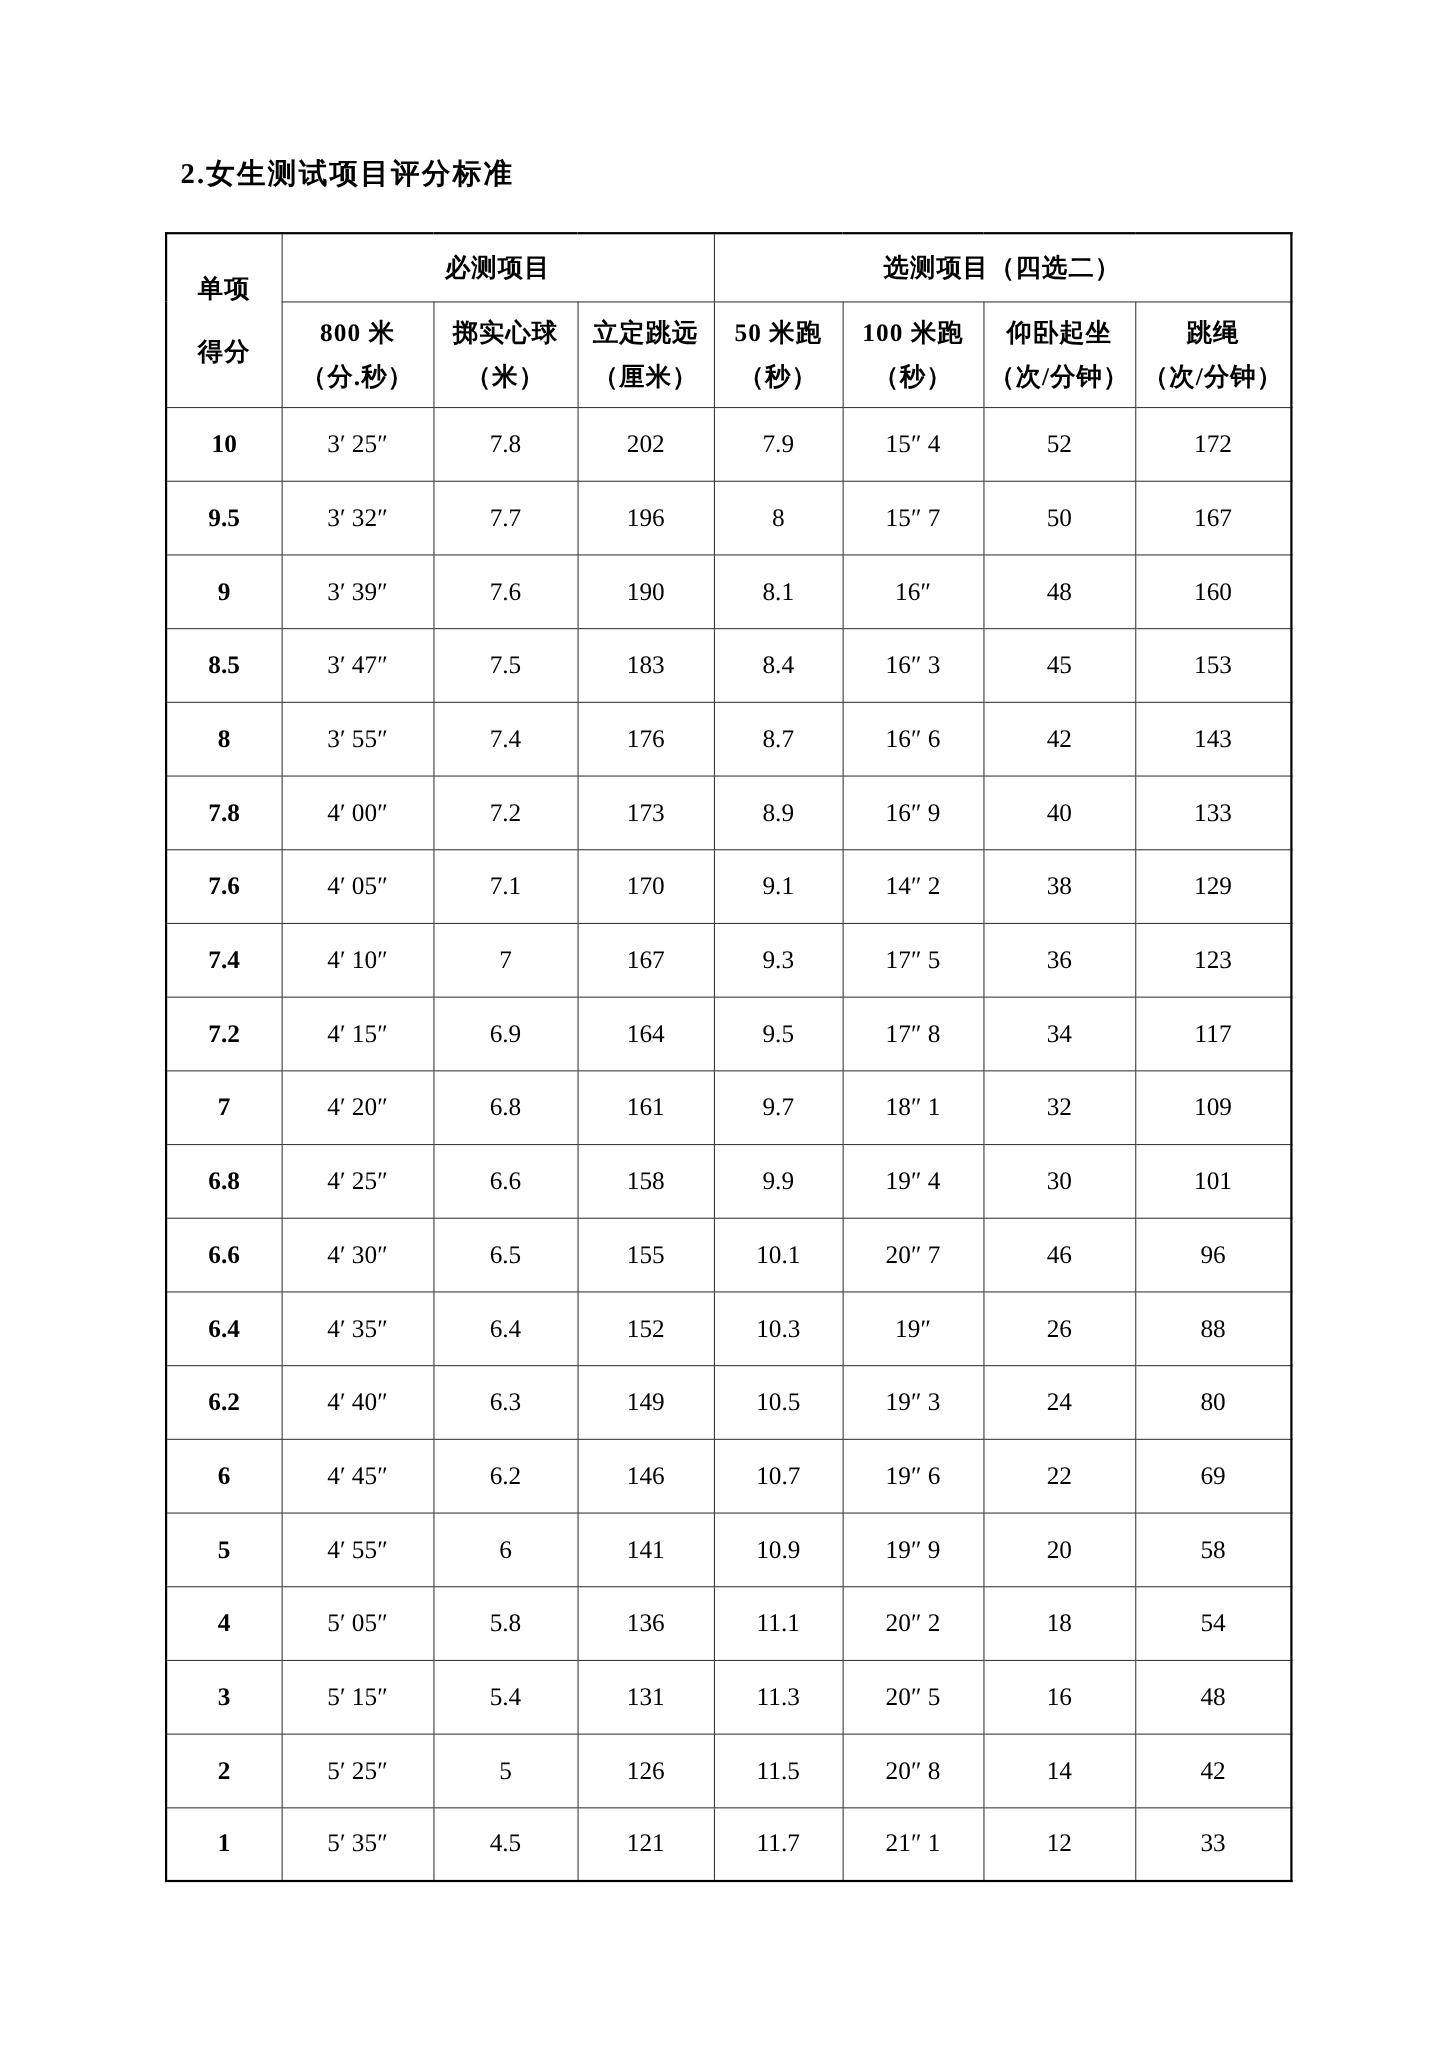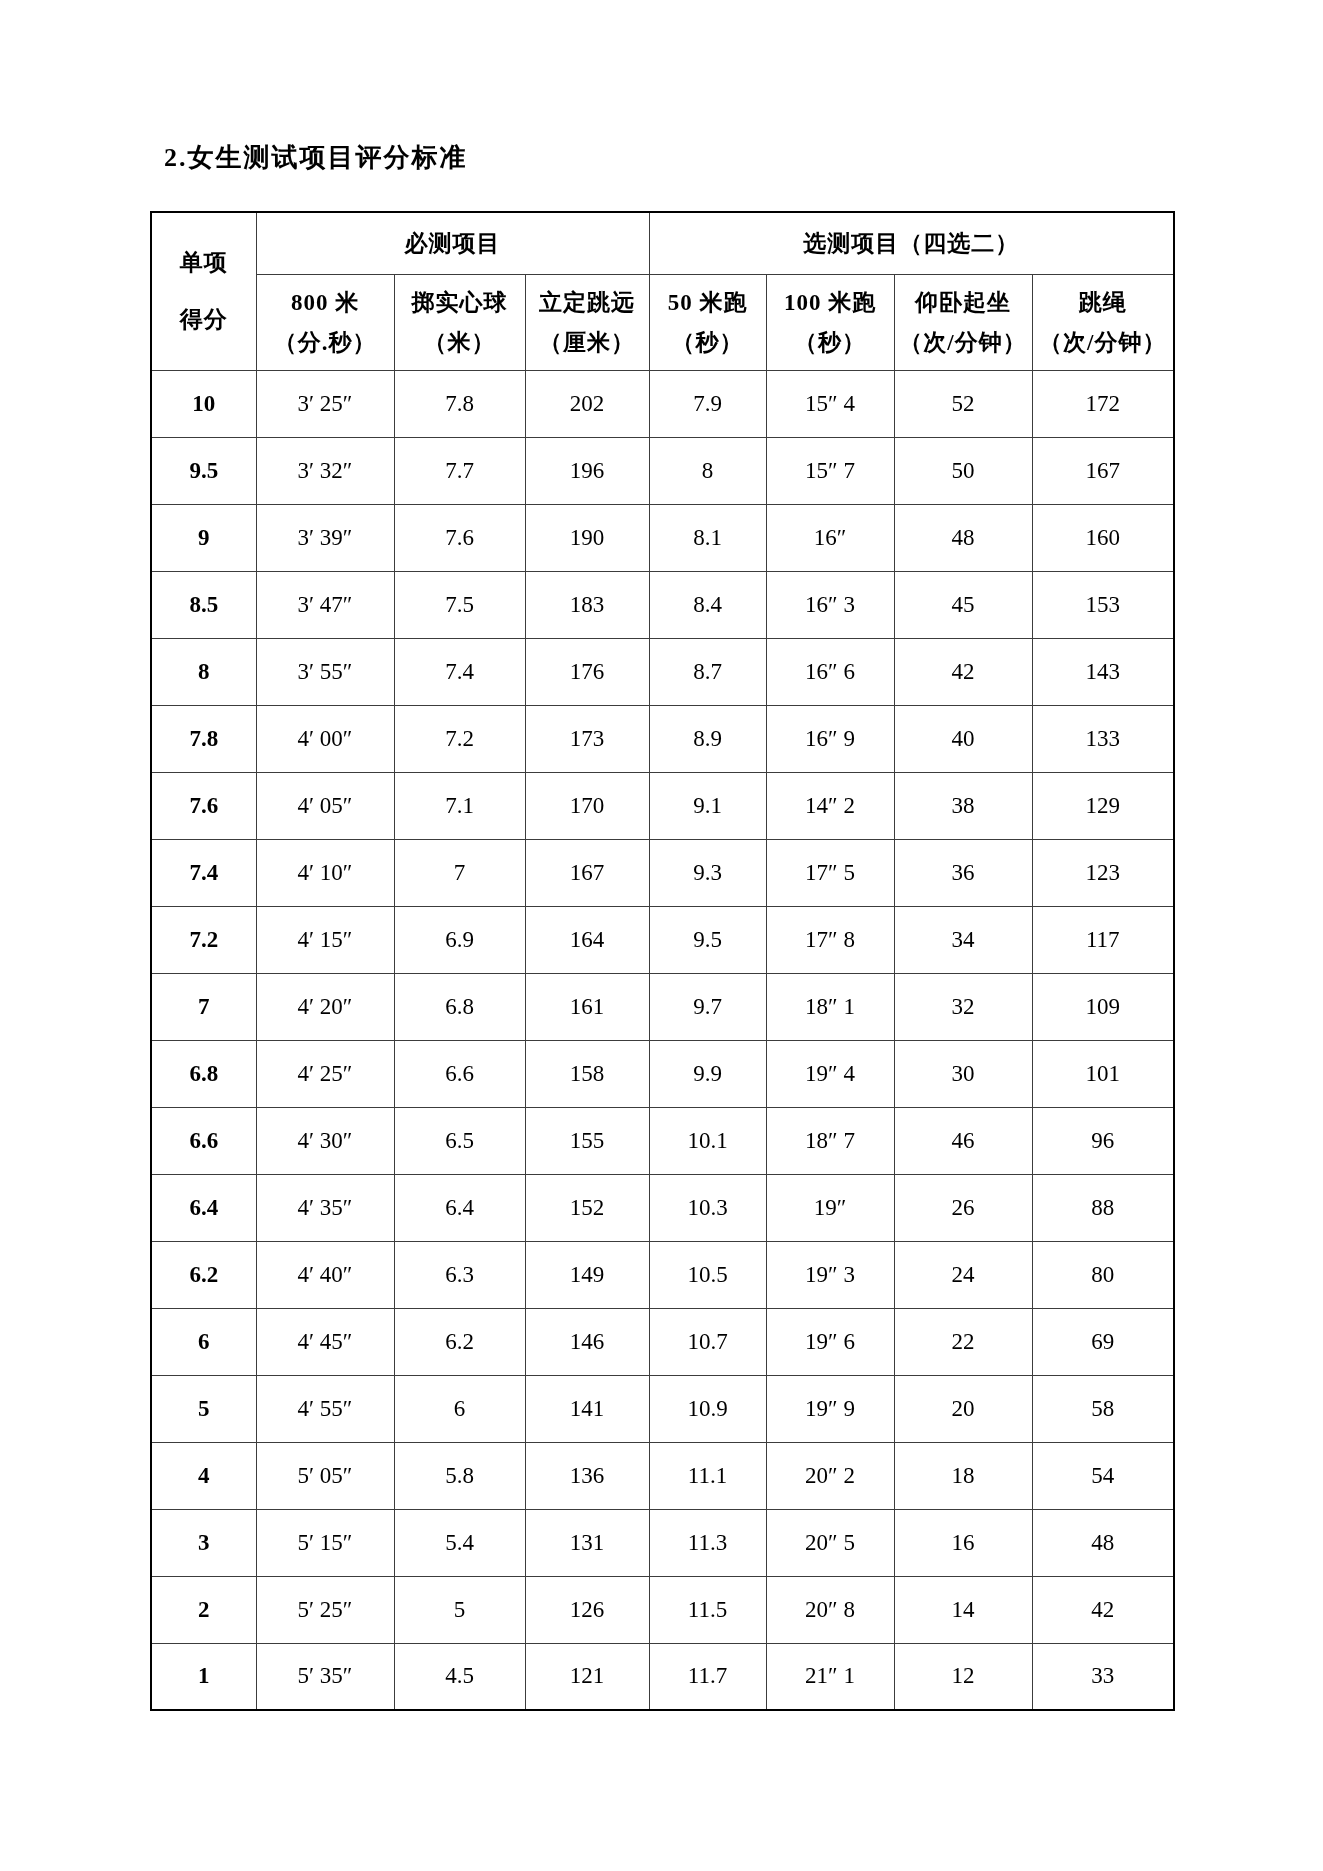--- a/index.html
+++ b/index.html
@@ -257,21 +257,21 @@
     <td class="val">19″ 4</td>
     <td class="val">30</td>
     <td class="val">101</td>
   </tr>
         <tr>
     <td class="score">6.6</td>
     <td class="val">4′ 30″</td>
     <td class="val">6.5</td>
     <td class="val">155</td>
     <td class="val">10.1</td>
-    <td class="val">18″ 7</td>
+    <td class="val">20″ 7</td>
     <td class="val">46</td>
     <td class="val">96</td>
   </tr>
         <tr>
     <td class="score">6.4</td>
     <td class="val">4′ 35″</td>
     <td class="val">6.4</td>
     <td class="val">152</td>
     <td class="val">10.3</td>
     <td class="val">19″</td>

